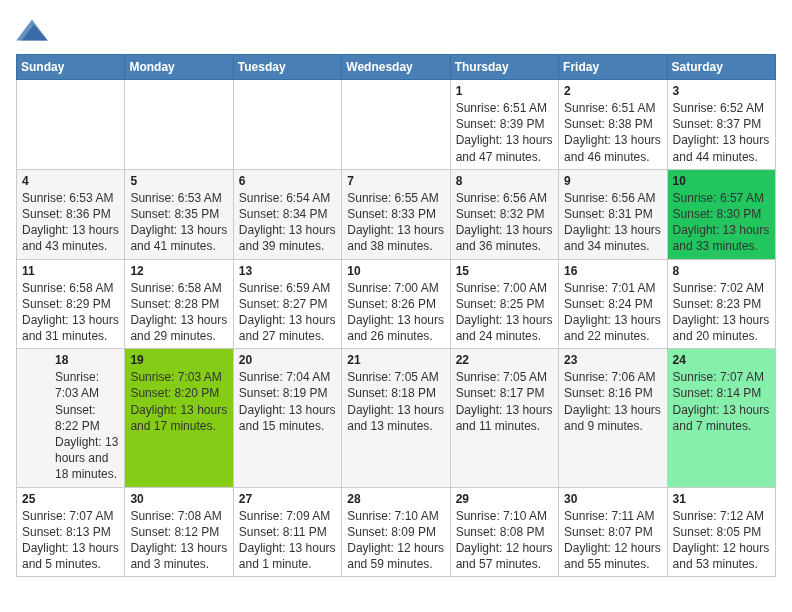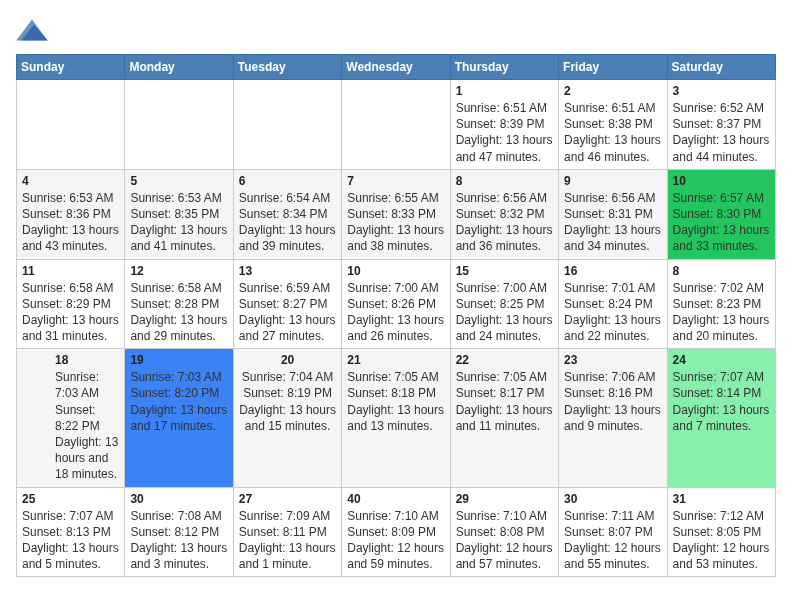--- a/index.html
+++ b/index.html
@@ -199,25 +199,25 @@
         <td>
           <div class="day-number">8</div>
           <div class="day-info">Sunrise: 7:02 AM<br>Sunset: 8:23 PM<br>Daylight: 13 hours and 20 minutes.</div>
         </td>
       </tr>
       <tr>
         <td style="background: rgb(245, 245, 245); padding-left: 38px;">
           <div class="day-number">18</div>
           <div class="day-info">Sunrise: 7:03 AM<br>Sunset: 8:22 PM<br>Daylight: 13 hours and 18 minutes.</div>
         </td>
-        <td style="background: #3b82f6;">
+        <td style="background: #84cc16;">
           <div class="day-number">19</div>
           <div class="day-info">Sunrise: 7:03 AM<br>Sunset: 8:20 PM<br>Daylight: 13 hours and 17 minutes.</div>
         </td>
-        <td style="background: rgb(245, 245, 245); text-align: center;">
+        <td style="background: rgb(245, 245, 245);">
           <div class="day-number">20</div>
           <div class="day-info">Sunrise: 7:04 AM<br>Sunset: 8:19 PM<br>Daylight: 13 hours and 15 minutes.</div>
         </td>
         <td style="background: rgb(245, 245, 245); margin-left: 48px;">
           <div class="day-number">21</div>
           <div class="day-info">Sunrise: 7:05 AM<br>Sunset: 8:18 PM<br>Daylight: 13 hours and 13 minutes.</div>
         </td>
         <td style="background: rgb(245, 245, 245);">
           <div class="day-number">22</div>
           <div class="day-info">Sunrise: 7:05 AM<br>Sunset: 8:17 PM<br>Daylight: 13 hours and 11 minutes.</div>
@@ -238,21 +238,21 @@
         </td>
         <td>
           <div class="day-number">30</div>
           <div class="day-info">Sunrise: 7:08 AM<br>Sunset: 8:12 PM<br>Daylight: 13 hours and 3 minutes.</div>
         </td>
         <td>
           <div class="day-number">27</div>
           <div class="day-info">Sunrise: 7:09 AM<br>Sunset: 8:11 PM<br>Daylight: 13 hours and 1 minute.</div>
         </td>
         <td>
-          <div class="day-number">40</div>
+          <div class="day-number">28</div>
           <div class="day-info">Sunrise: 7:10 AM<br>Sunset: 8:09 PM<br>Daylight: 12 hours and 59 minutes.</div>
         </td>
         <td>
           <div class="day-number">29</div>
           <div class="day-info">Sunrise: 7:10 AM<br>Sunset: 8:08 PM<br>Daylight: 12 hours and 57 minutes.</div>
         </td>
         <td>
           <div class="day-number">30</div>
           <div class="day-info">Sunrise: 7:11 AM<br>Sunset: 8:07 PM<br>Daylight: 12 hours and 55 minutes.</div>
         </td>

